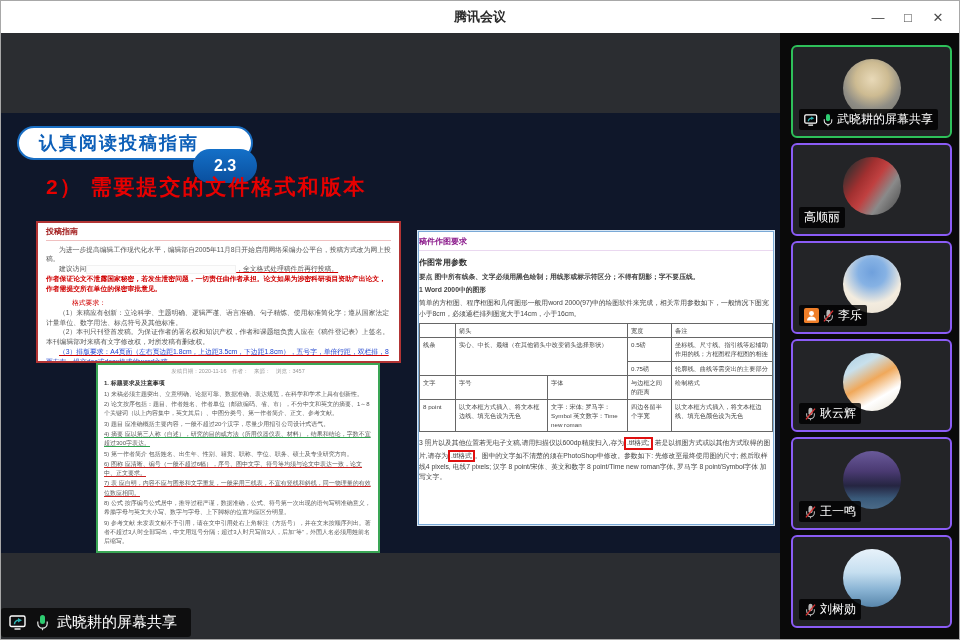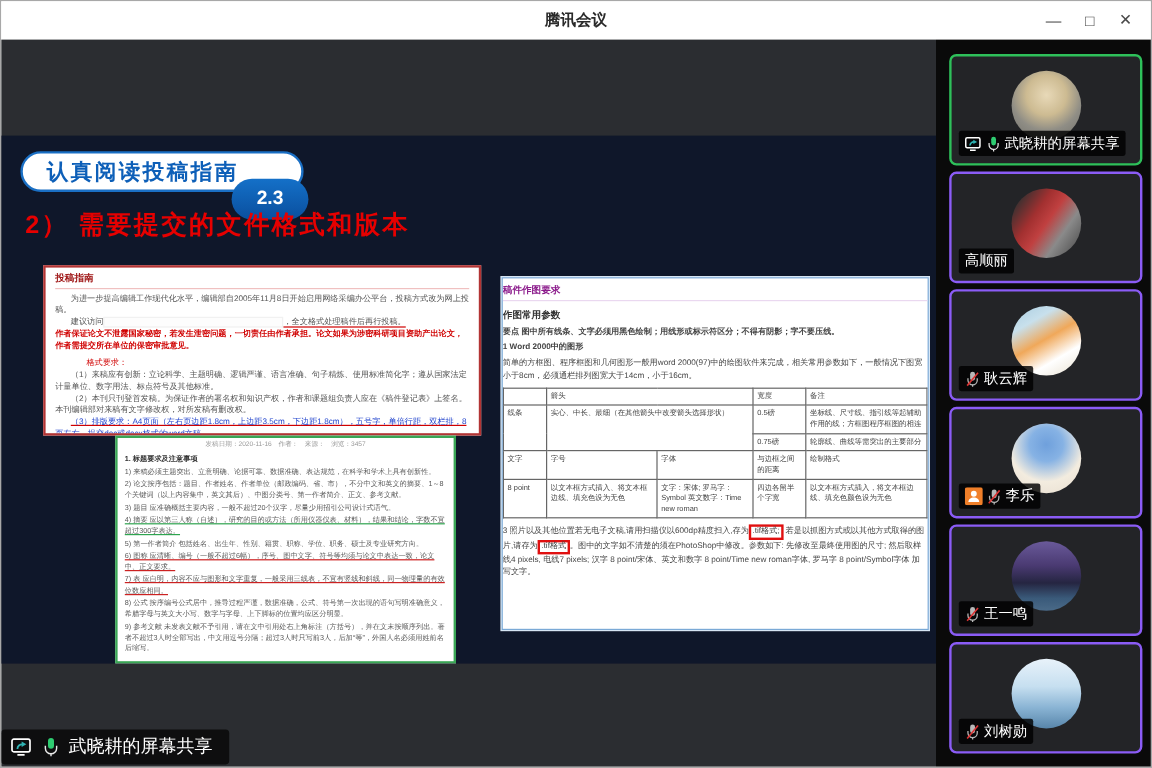--- a/index.html
+++ b/index.html
@@ -14,21 +14,21 @@
 
   
   .main{position:absolute;left:0;top:32px;width:779px;height:606px;background:#2b2d31;overflow:hidden;}
   .slide{position:absolute;left:0;top:80px;width:779px;height:440px;background:#0f172a;overflow:hidden;}
 
   
   .badge{position:absolute;left:16px;top:14px;height:32px;display:flex;align-items:center;}
   .badge-capsule{position:relative;display:flex;align-items:center;background:#fff;border:2px solid #1a6fc4;border-radius:20px;padding:3px 52px 3px 20px;}
   .badge-text{color:#0d5fb8;font-weight:bold;font-size:18px;letter-spacing:2px;}
   .badge-pill{position:absolute;right:-6px;top:-3px;height:34px;width:64px;background:linear-gradient(180deg,#1470c8,#0a4f9e);border-radius:18px;color:#fff;font-weight:bold;font-size:16px;display:flex;align-items:center;justify-content:center;box-sizing:border-box;margin-top:24px;}
-  .heading{position:absolute;left:20px;top:60px;color:#e60000;font-size:21px;font-weight:bold;letter-spacing:2px;}
+  .heading{position:absolute;left:45px;top:60px;color:#e60000;font-size:21px;font-weight:bold;letter-spacing:2px;}
 
   
   .doc-left{position:absolute;left:35px;top:108px;width:365px;height:142px;box-sizing:border-box;border:2px solid #b23434;background:#fff;padding:3px 8px;font-size:6.8px;line-height:1.45;color:#555;overflow:hidden;}
   .dl-header{color:#a01818;font-weight:bold;font-size:8px;border-bottom:1px solid #f0c0c0;padding-bottom:2px;margin-bottom:4px;}
   .dl-p{text-indent:13px;}
   .blank-box{display:inline-block;width:148px;height:7px;background:#fdfdfd;border:1px solid #f1f1f1;vertical-align:middle;}
   .u-red-inline{text-decoration:underline;text-decoration-color:#d00000;}
   .dl-warning{color:#d00000;font-weight:bold;}
   .dl-req{color:#d00000;margin-top:4px;text-indent:26px;}
   .dl-item{text-indent:13px;}
@@ -223,53 +223,53 @@
     </div>
 
     <div class="tile">
       <div class="avatar av-photo-red"></div>
       <div class="tile-label">
         <span>高顺丽</span>
       </div>
     </div>
 
     <div class="tile">
-      <div class="avatar av-tiger"></div>
-      <div class="tile-label">
+      <div class="avatar av-anime-blue"></div>
+      <div class="tile-label">
+        <span class="icon">
+          <svg width="15" height="15" viewBox="0 0 16 16">
+              <rect x="0" y="0" width="16" height="16" rx="2" fill="#f07f29"></rect>
+              <circle cx="8" cy="5.8" r="2.6" fill="#fff"></circle>
+              <path d="M3.2 13.2c0-2.6 2.1-4.1 4.8-4.1s4.8 1.5 4.8 4.1z" fill="#fff"></path>
+            </svg>
+        </span>
         <span class="icon">
           <svg width="13" height="14" viewBox="0 0 15 17">
               <rect x="5" y="1" width="5" height="9" rx="2.5" fill="#b8b8b8"></rect>
               <path d="M2.8 7.5v2a4.7 4.7 0 0 0 9.4 0v-2" fill="none" stroke="#b8b8b8" stroke-width="1.3"></path>
               <line x1="7.5" y1="14.2" x2="7.5" y2="16.2" stroke="#b8b8b8" stroke-width="1.3"></line>
               <line x1="2" y1="15" x2="13" y2="2" stroke="#d33" stroke-width="1.6"></line>
             </svg>
         </span>
-        <span>耿云辉</span>
-      </div>
-    </div>
-
-    <div class="tile">
-      <div class="avatar av-anime-blue"></div>
-      <div class="tile-label">
-        <span class="icon">
-          <svg width="15" height="15" viewBox="0 0 16 16">
-              <rect x="0" y="0" width="16" height="16" rx="2" fill="#f07f29"></rect>
-              <circle cx="8" cy="5.8" r="2.6" fill="#fff"></circle>
-              <path d="M3.2 13.2c0-2.6 2.1-4.1 4.8-4.1s4.8 1.5 4.8 4.1z" fill="#fff"></path>
-            </svg>
-        </span>
+        <span>李乐</span>
+      </div>
+    </div>
+
+    <div class="tile">
+      <div class="avatar av-tiger"></div>
+      <div class="tile-label">
         <span class="icon">
           <svg width="13" height="14" viewBox="0 0 15 17">
               <rect x="5" y="1" width="5" height="9" rx="2.5" fill="#b8b8b8"></rect>
               <path d="M2.8 7.5v2a4.7 4.7 0 0 0 9.4 0v-2" fill="none" stroke="#b8b8b8" stroke-width="1.3"></path>
               <line x1="7.5" y1="14.2" x2="7.5" y2="16.2" stroke="#b8b8b8" stroke-width="1.3"></line>
               <line x1="2" y1="15" x2="13" y2="2" stroke="#d33" stroke-width="1.6"></line>
             </svg>
         </span>
-        <span>李乐</span>
+        <span>耿云辉</span>
       </div>
     </div>
 
     <div class="tile">
       <div class="avatar av-galaxy"></div>
       <div class="tile-label">
         <span class="icon">
           <svg width="13" height="14" viewBox="0 0 15 17">
               <rect x="5" y="1" width="5" height="9" rx="2.5" fill="#b8b8b8"></rect>
               <path d="M2.8 7.5v2a4.7 4.7 0 0 0 9.4 0v-2" fill="none" stroke="#b8b8b8" stroke-width="1.3"></path>

